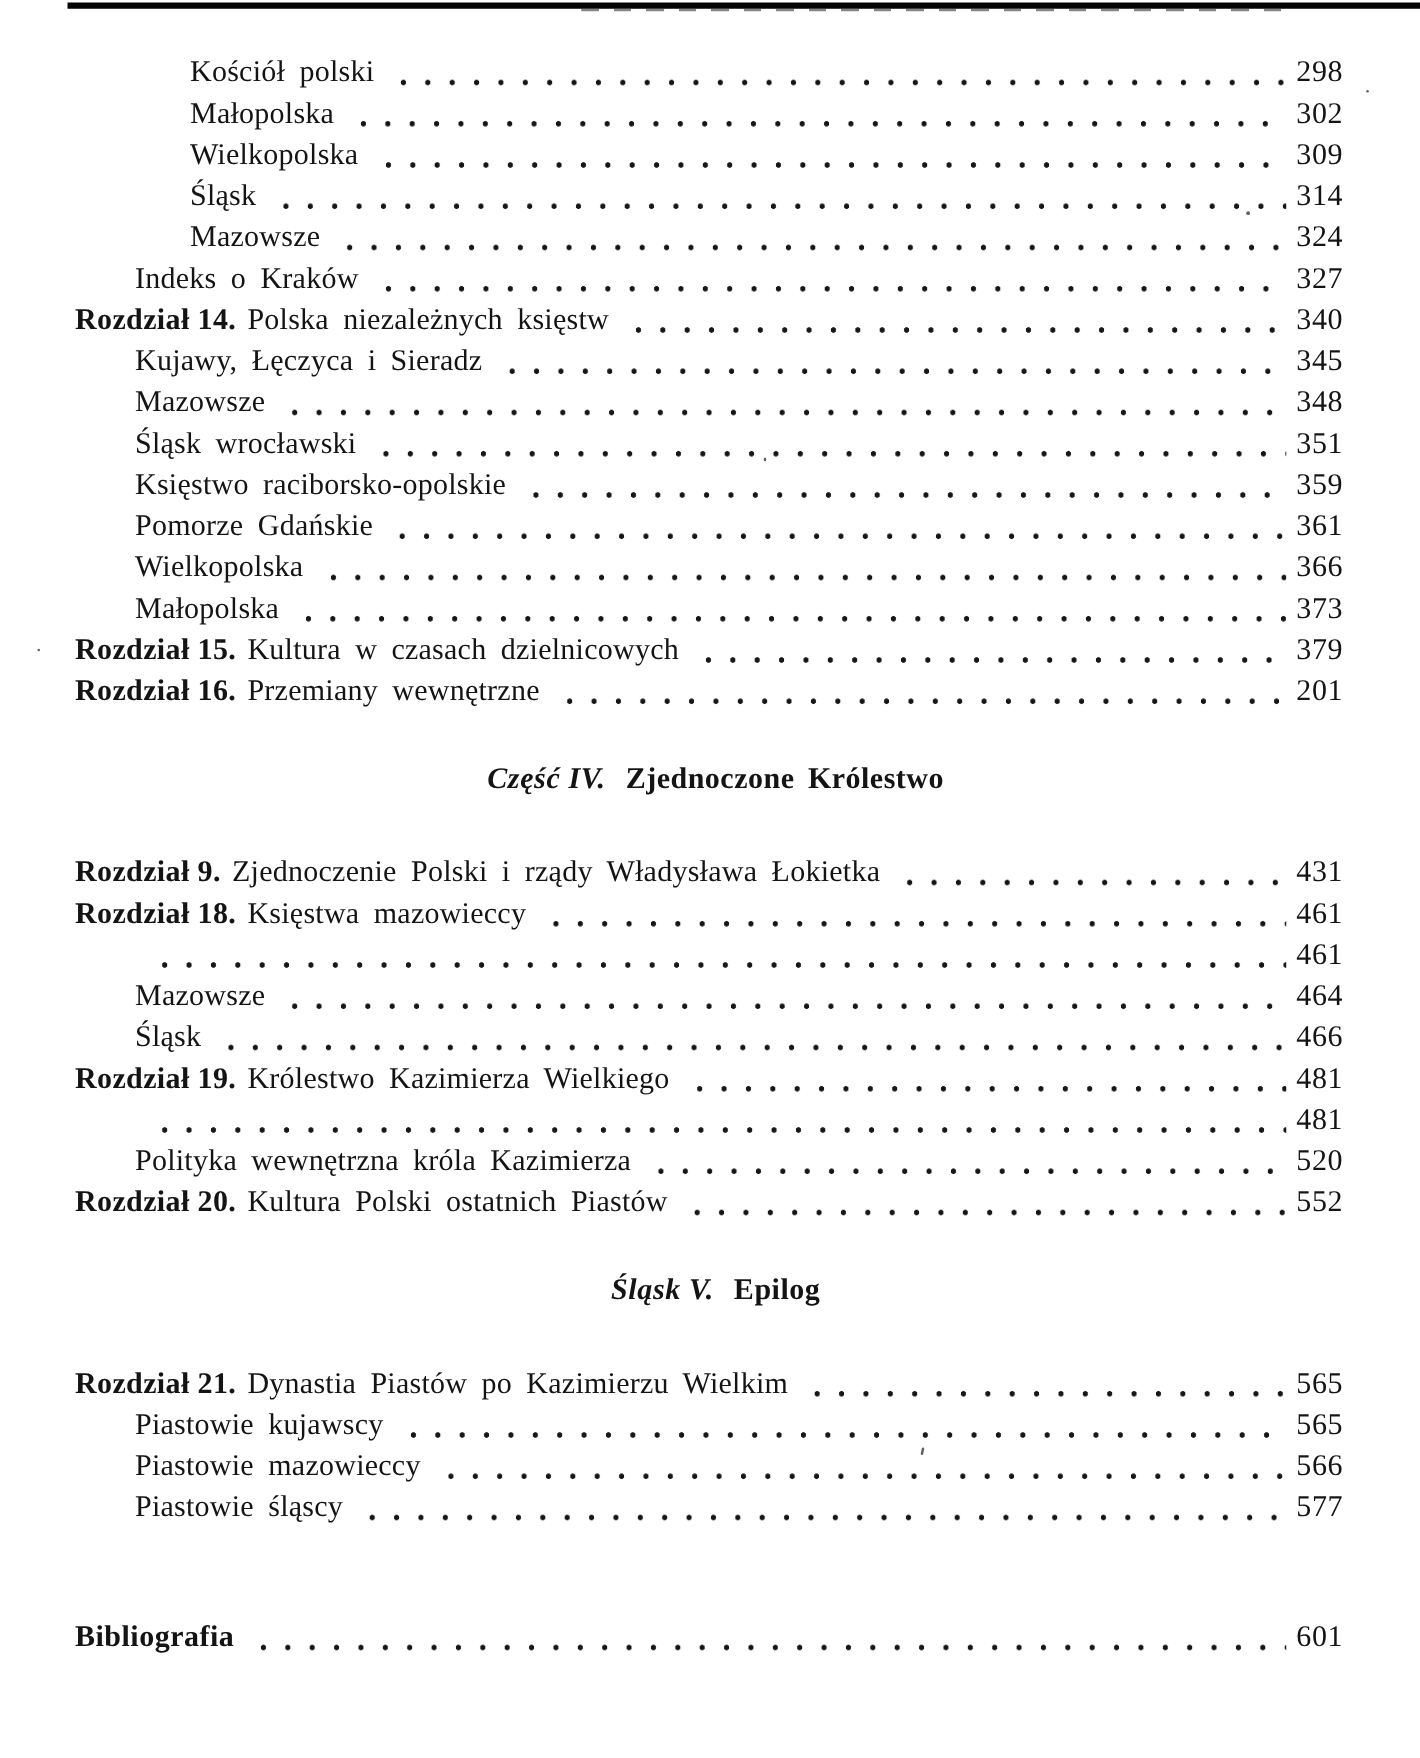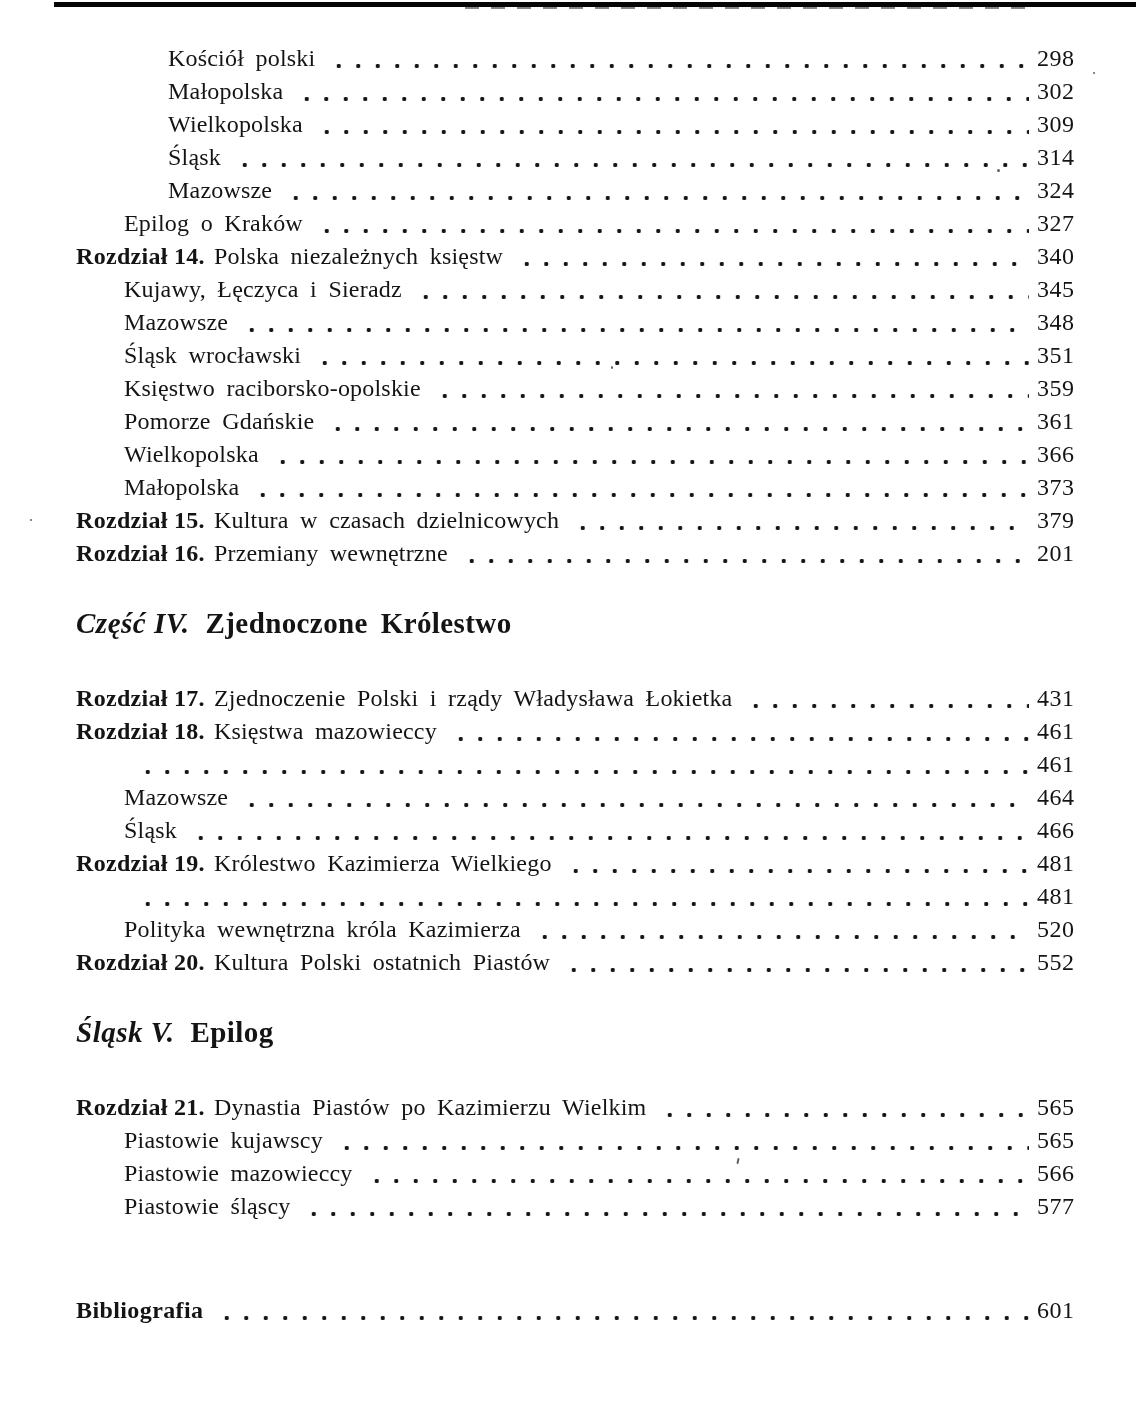--- a/index.html
+++ b/index.html
@@ -42,21 +42,21 @@
     background: #3a3a3a;
     border-radius: 50%;
     width: 3px;
     height: 3px;
     opacity: .8;
   }
 
   .toc {
     position: absolute;
     top: 42px;
-    left: 76px;
+    left: 60px;
     right: 51px;
     font-family: Liberation Serif, serif;
   }
 
   .block { margin: 0; }
   .block.gap-before { margin-top: 71px; }
 
   .row {
     display: flex;
     align-items: baseline;
@@ -94,22 +94,22 @@
   }
 
   .pagenum {
     flex: 0 0 48px;
     width: 48px;
     text-align: left;
     letter-spacing: 0.5px;
   }
 
   .part-heading {
-    text-align: left;
-    font-size: 29px;
+    text-align: center;
+    font-size: 24px;
     line-height: 46px;
     height: 46px;
     margin: 30px 0 36px 0;
     white-space: nowrap;
   }
   .part-label {
     font-style: italic;
     font-weight: 600;
     margin-right: 16px;
     letter-spacing: 0.5px;
@@ -157,21 +157,21 @@
     <span class="pagenum">314</span>
   </div>
 
   <div class="row ind2">
     <span class="title"><span class="ttext">Mazowsze</span></span>
     <span class="leader"></span>
     <span class="pagenum">324</span>
   </div>
 
   <div class="row ind1">
-    <span class="title"><span class="ttext">Epilog o Kraków</span></span>
+    <span class="title"><span class="ttext">Indeks o Kraków</span></span>
     <span class="leader"></span>
     <span class="pagenum">327</span>
   </div>
 
   <div class="row ind0">
     <span class="title"><b class="chapter-label">Rozdział 14.</b><span class="ttext">Polska niezależnych księstw</span></span>
     <span class="leader"></span>
     <span class="pagenum">340</span>
   </div>
 
@@ -227,21 +227,21 @@
     <span class="title"><b class="chapter-label">Rozdział 16.</b><span class="ttext">Przemiany wewnętrzne</span></span>
     <span class="leader"></span>
     <span class="pagenum">201</span>
   </div>
 </div>
   <div class="part-heading">
     <span class="part-label">Część IV.</span><span class="part-title">Zjednoczone Królestwo</span>
   </div>
 <div class="block">
   <div class="row ind0">
-    <span class="title"><b class="chapter-label">Rozdział 17.</b><span class="ttext">Zjednoczenie Polski i rządy Władysława Łokietka</span></span>
+    <span class="title"><b class="chapter-label">Rozdział 9.</b><span class="ttext">Zjednoczenie Polski i rządy Władysława Łokietka</span></span>
     <span class="leader"></span>
     <span class="pagenum">431</span>
   </div>
 
   <div class="row ind0">
     <span class="title"><b class="chapter-label">Rozdział 18.</b><span class="ttext">Księstwa mazowieccy</span></span>
     <span class="leader"></span>
     <span class="pagenum">461</span>
   </div>
 

